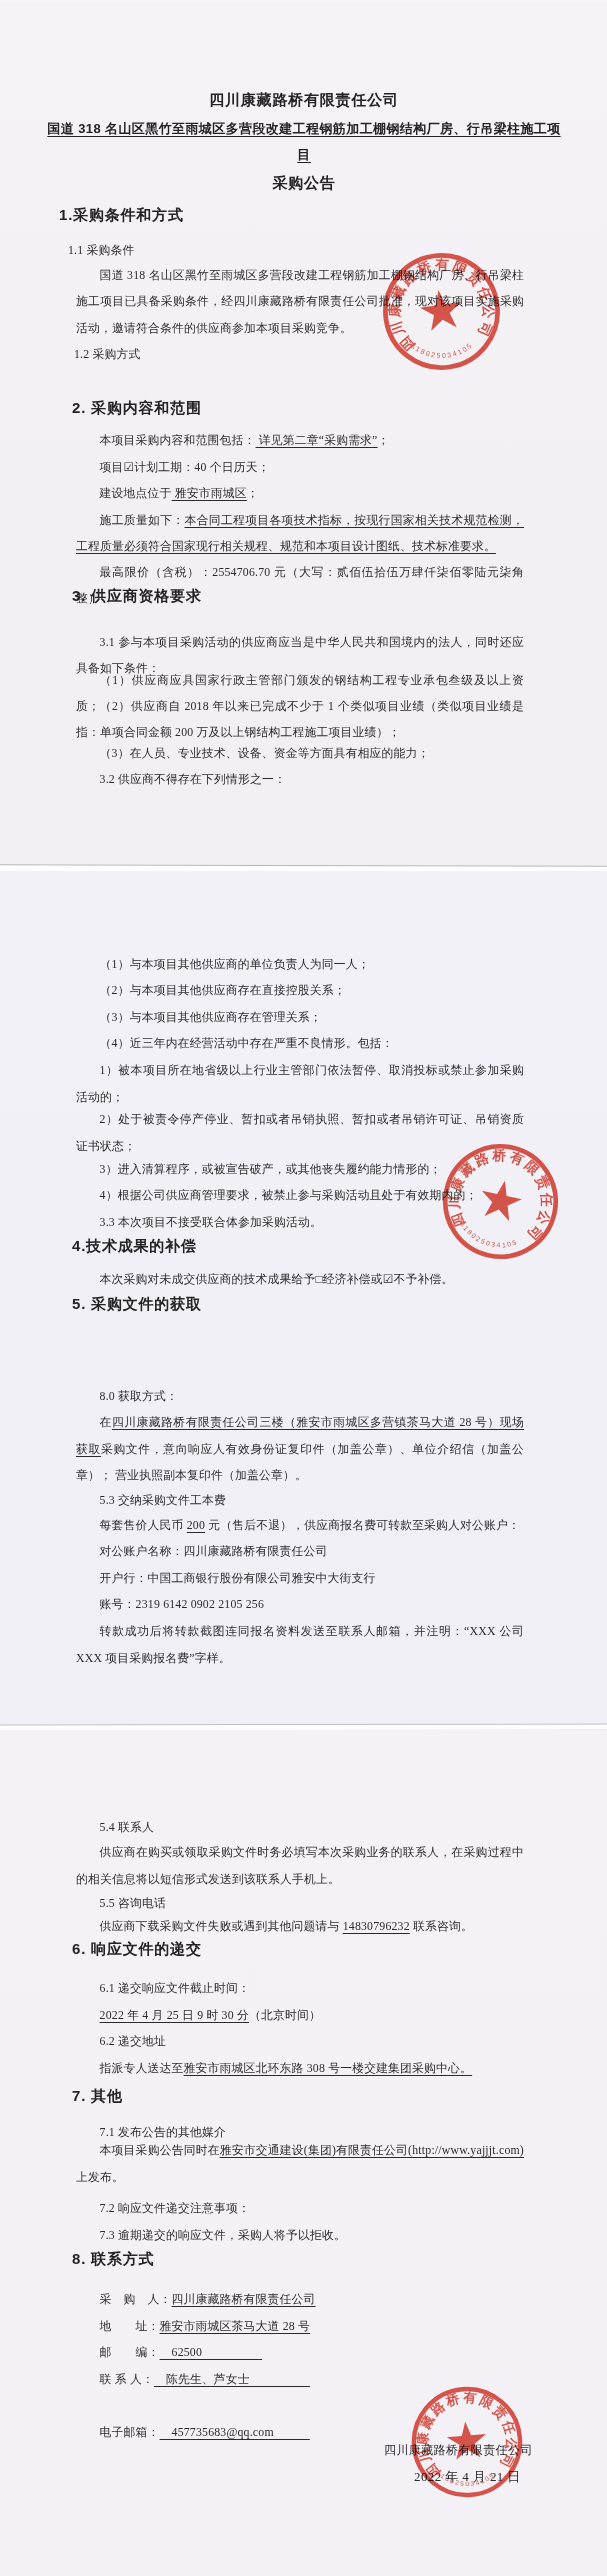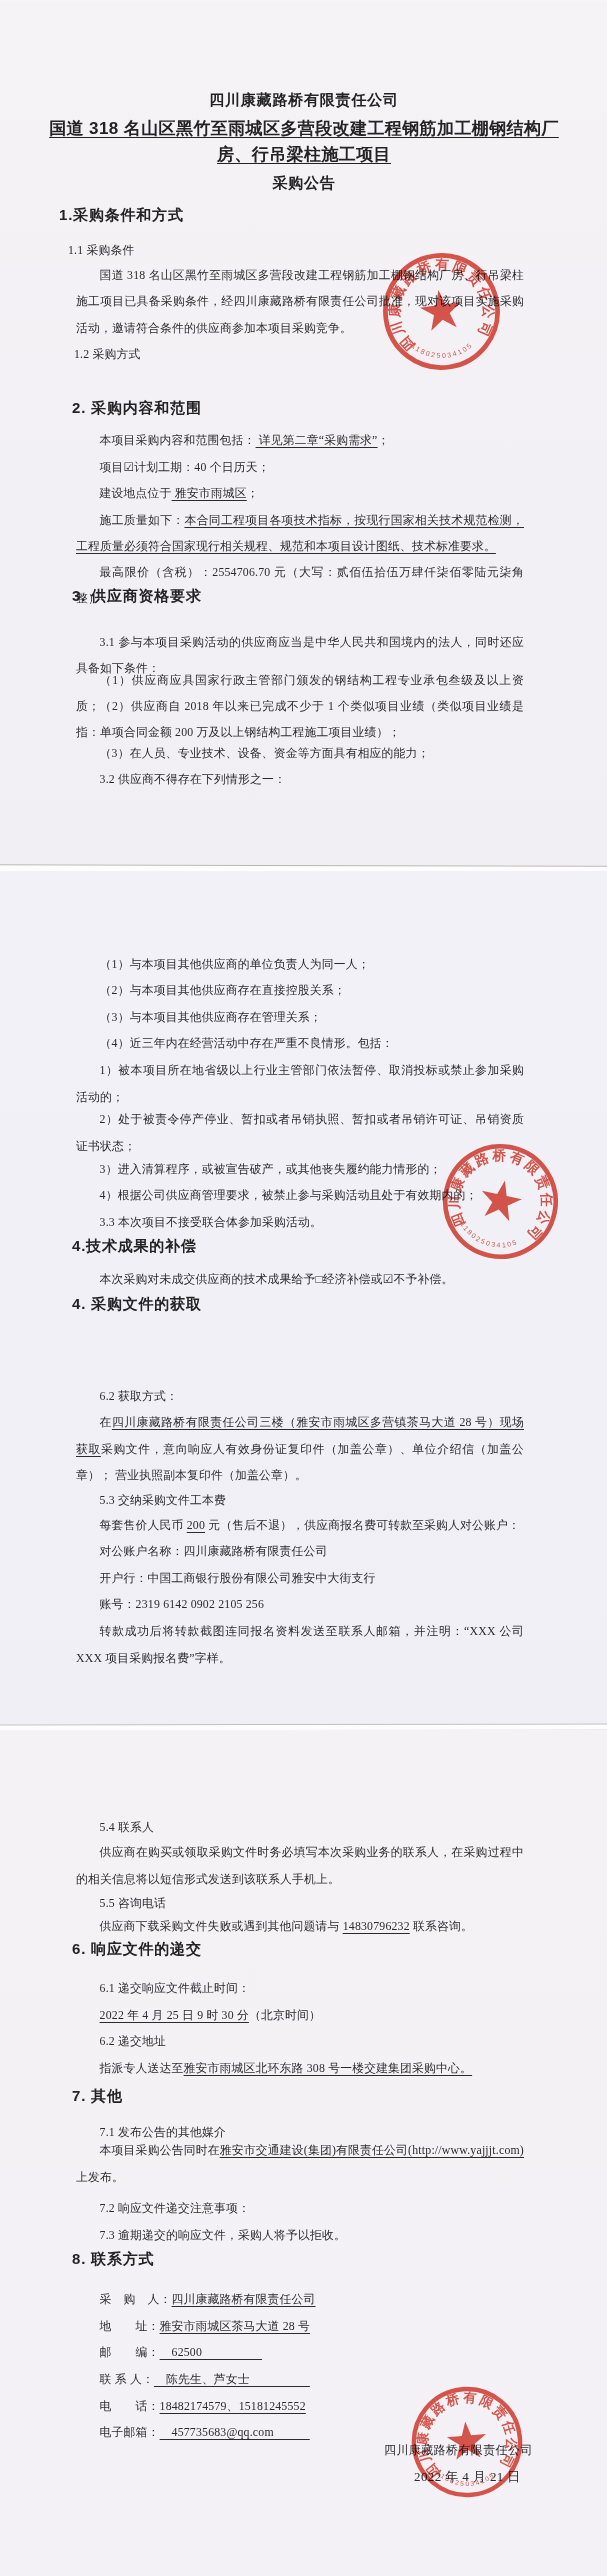--- a/index.html
+++ b/index.html
@@ -17,21 +17,21 @@
   .page-gap{position:absolute;left:0;width:607px;background:#fdfdfd;}
   #gap1{top:865px;height:6px;border-top:0.8px solid #b9b6bb;border-bottom:0.8px solid #d6d3d8;transform:rotate(0.12deg);}
   #gap2{top:1724px;height:5.3px;border-top:0.8px solid #c2bfc4;border-bottom:0.8px solid #dad7dc;transform:rotate(-0.1deg);}
 
   .blk{position:absolute;left:76px;width:448px;font-size:11.8px;line-height:26.6px;text-align:justify;letter-spacing:0.2px;}
   .ind{text-indent:2em;}
   .center{left:42px;width:524px;text-align:center;text-indent:0;}
   .hd{font-family:"Liberation Sans","DejaVu Sans",sans-serif;font-weight:bold;font-size:15px;color:#232326;letter-spacing:0.8px;text-align:left;}
   .title{font-family:"Liberation Sans","DejaVu Sans",sans-serif;font-weight:bold;color:#232326;}
   .t-main{font-size:15px;letter-spacing:0.8px;}
-  .t-proj{font-size:17px;line-height:26px;letter-spacing:0.4px;}
+  .t-proj{font-size:13px;line-height:26px;letter-spacing:0.4px;}
   .u{text-decoration:underline;text-underline-offset:3px;text-decoration-thickness:0.8px;}
   .sign{position:absolute;font-size:12px;letter-spacing:0.4px;white-space:nowrap;}
 
   .stamp{position:absolute;mix-blend-mode:multiply;opacity:0.85;}
   .stamp svg{display:block;}
 </style>
 </head>
 <body>
 
 <div class="page" id="page1">
@@ -79,22 +79,22 @@
   <div class="blk ind" style="top:159px">（4）近三年内在经营活动中存在严重不良情形。包括：</div>
   <div class="blk ind" style="top:186px">1）被本项目所在地省级以上行业主管部门依法暂停、取消投标或禁止参加采购活动的；</div>
   <div class="blk ind" style="top:235px">2）处于被责令停产停业、暂扣或者吊销执照、暂扣或者吊销许可证、吊销资质证书状态；</div>
   <div class="blk ind" style="top:285px">3）进入清算程序，或被宣告破产，或其他丧失履约能力情形的；</div>
   <div class="blk ind" style="top:311px">4）根据公司供应商管理要求，被禁止参与采购活动且处于有效期内的；</div>
   <div class="blk ind" style="top:338px">3.3 本次项目不接受联合体参加采购活动。</div>
 
   <div class="blk hd" style="top:362px;left:72px">4.技术成果的补偿</div>
   <div class="blk ind" style="top:395px">本次采购对未成交供应商的技术成果给予□经济补偿或☑不予补偿。</div>
 
-  <div class="blk hd" style="top:420px;left:72px">4. 采购文件的获取</div>
-  <div class="blk ind" style="top:512px">6.2 获取方式：</div>
+  <div class="blk hd" style="top:420px;left:72px">5. 采购文件的获取</div>
+  <div class="blk ind" style="top:512px">8.0 获取方式：</div>
   <div class="blk ind" style="top:538px"><span>在</span><span class="u">四川康藏路桥有限责任公司三楼（雅安市雨城区多营镇茶马大道 28 号）现场获取</span><span>采购文件，意向响应人有效身份证复印件（加盖公章）、单位介绍信（加盖公章）；  营业执照副本复印件（加盖公章）。</span></div>
   <div class="blk ind" style="top:616px">5.3 交纳采购文件工本费</div>
   <div class="blk ind" style="top:641px"><span>每套售价人民币 </span><span class="u">200</span><span> 元（售后不退），供应商报名费可转款至采购人对公账户：</span></div>
   <div class="blk ind" style="top:667px">对公账户名称：四川康藏路桥有限责任公司</div>
   <div class="blk ind" style="top:694px">开户行：中国工商银行股份有限公司雅安中大街支行</div>
   <div class="blk ind" style="top:720px">账号：2319 6142 0902 2105 256</div>
   <div class="blk ind" style="top:747px">转款成功后将转款截图连同报名资料发送至联系人邮箱，并注明：“XXX 公司 XXX 项目采购报名费”字样。</div>
 
   <div class="stamp" style="left:436px;top:266px;transform:rotate(12deg)">
     <svg width="129" height="129" viewBox="-90 -90 180 180">
@@ -126,21 +126,20 @@
   <div class="blk ind" style="top:389px">7.1 发布公告的其他媒介</div>
   <div class="blk ind" style="top:407px"><span>本项目采购公告同时在</span><span class="u">雅安市交通建设(集团)有限责任公司(http://www.yajjjt.com)</span><span>上发布。</span></div>
   <div class="blk ind" style="top:465px">7.2 响应文件递交注意事项：</div>
   <div class="blk ind" style="top:492px">7.3 逾期递交的响应文件，采购人将予以拒收。</div>
 
   <div class="blk hd" style="top:516px;left:72px">8. 联系方式</div>
   <div class="blk ind" style="top:556px"><span>采　购　人：</span><span class="u">四川康藏路桥有限责任公司</span></div>
   <div class="blk ind" style="top:583px"><span>地　　址：</span><span class="u">雅安市雨城区茶马大道 28 号</span></div>
   <div class="blk ind" style="top:609px"><span>邮　　编：</span><span class="u">　62500　　　　　</span></div>
   <div class="blk ind" style="top:636px"><span>联 系 人：</span><span class="u">　陈先生、芦女士　　　　　</span></div>
-  <div class="blk ind" style="top:663px"><span>电　　话：</span><span class="u">18482174579、15181245552 </span></div>
   <div class="blk ind" style="top:689px"><span>电子邮箱：</span><span class="u">　457735683@qq.com　　　</span></div>
 
   <div class="sign" style="left:384px;top:712px">四川康藏路桥有限责任公司</div>
   <div class="sign" style="left:414px;top:738px;font-size:13px">2022 年 4 月 21 日</div>
 
   <div class="stamp" style="left:405px;top:650px;transform:rotate(-5deg)">
     <svg width="124" height="124" viewBox="-90 -90 180 180">
       <circle cx="0" cy="0" r="77" fill="none" stroke="#d93a2c" stroke-width="6.5"></circle>
       <path d="M0,-30 L-6.74,-9.27 L-28.53,-9.27 L-10.9,3.54 L-17.63,24.27 L0,11.46 L17.63,24.27 L10.9,3.54 L28.53,-9.27 L6.74,-9.27 Z" fill="#d93a2c"></path>
       <path id="ring3" d="M -41,41 A 58,58 0 1 1 41,41" fill="none"></path>

